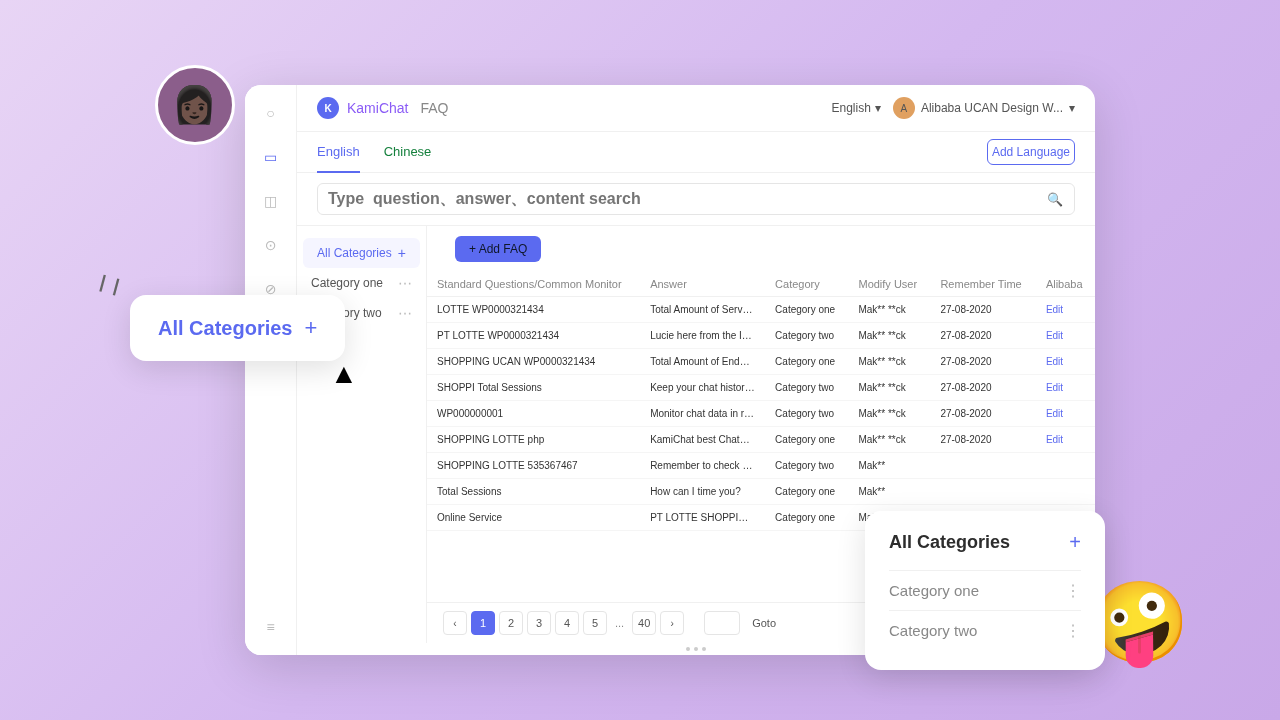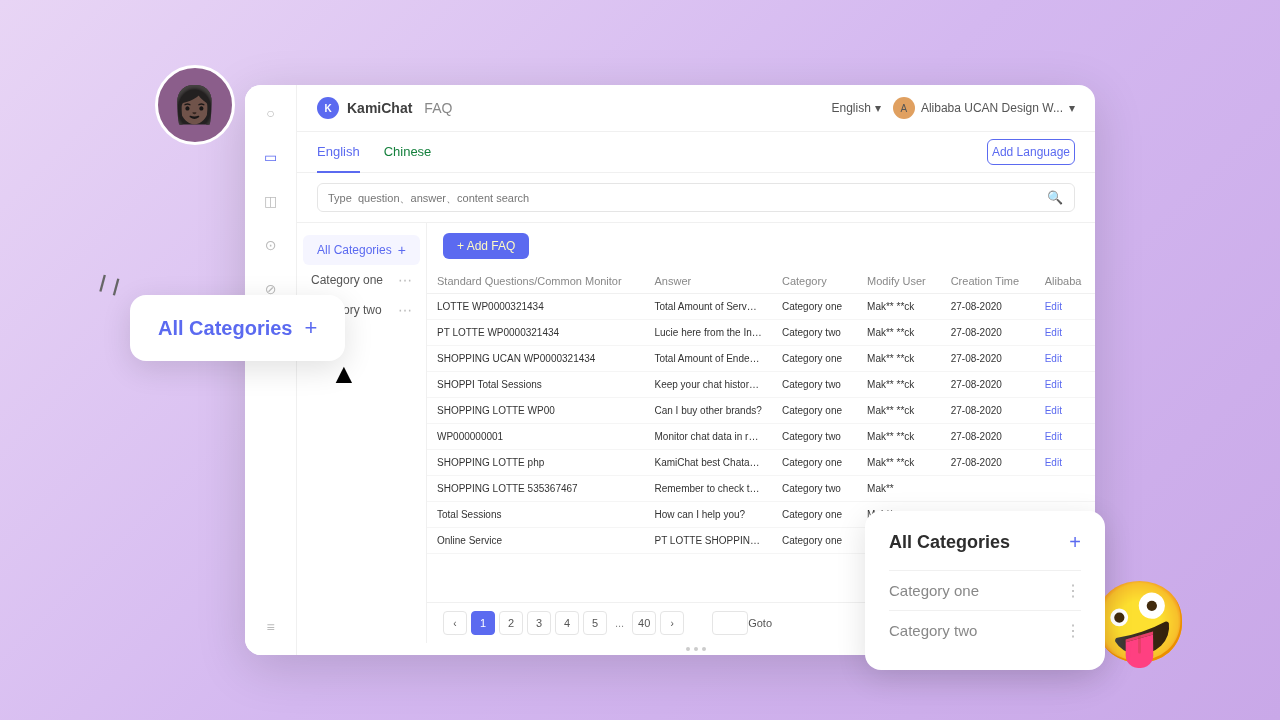--- a/index.html
+++ b/index.html
@@ -201,22 +201,22 @@
       border-radius: 50%;
       display: flex;
       align-items: center;
       justify-content: center;
       color: white;
       font-size: 10px;
       font-weight: bold;
     }
     .brand-name {
       font-size: 14px;
-      font-weight: 700;
-      color: #404040;
+      font-weight: 400;
+      color: #8b5cf6;
     }
     .header-title {
       font-size: 14px;
       color: #888;
       margin-left: 4px;
     }
     .header-right {
       display: flex;
       align-items: center;
       gap: 12px;
@@ -292,22 +292,23 @@
       align-items: center;
       border: 1px solid #e5e5e5;
       border-radius: 6px;
       padding: 6px 10px;
       gap: 6px;
     }
     .search-input {
       flex: 1;
       border: none;
       outline: none;
-      font-size: 11px;
+      font-size: 16px;
       color: #0c4a6e;
+      font-weight: bold;
     }
     .search-icon-small { color: #bbb; font-size: 13px; }
 
     
     .body-area {
       flex: 1;
       display: flex;
       overflow: hidden;
     }
 
@@ -347,26 +348,27 @@
     .table-toolbar {
       padding: 10px 16px;
       display: flex;
       align-items: center;
     }
     .add-faq-btn {
       display: flex;
       align-items: center;
       gap: 5px;
       background: #5b6af0;
-      color: #fef9c3;
+      color: #0f172a;
       border: none;
       border-radius: 6px;
       padding: 6px 14px;
       font-size: 12px;
       cursor: pointer;
+      margin-left: 12px;
     }
 
     .table-scroll {
       flex: 1;
       overflow-y: auto;
     }
     table {
       width: 100%;
       border-collapse: collapse;
       font-size: 11px;
@@ -412,22 +414,22 @@
     .page-btn.active {
       background: #5b6af0;
       color: white;
       border-color: #5b6af0;
     }
     .page-btn.arrow { font-size: 10px; }
     .page-dots { font-size: 11px; color: #888; padding: 0 4px; }
     .goto-area {
       display: flex;
       align-items: center;
-      gap: 0;
-      margin-left: 24px;
+      gap: 12px;
+      margin-left: 16px;
       font-size: 11px;
       color: #555;
     }
     .goto-input {
       width: 36px;
       height: 24px;
       border: 1px solid #e5e5e5;
       border-radius: 4px;
       text-align: center;
       font-size: 11px;
@@ -558,21 +560,21 @@
           <button class="add-faq-btn">+ Add FAQ</button>
         </div>
         <div class="table-scroll">
           <table>
             <thead>
               <tr>
                 <th>Standard Questions/Common Monitor</th>
                 <th>Answer</th>
                 <th>Category</th>
                 <th>Modify User</th>
-                <th>Creation Time</th>
+                <th>Remember Time</th>
                 <th>Alibaba</th>
               </tr>
             </thead>
             <tbody id="table-body">
             <tr>
       <td>LOTTE WP0000321434</td>
       <td style="max-width:120px;overflow:hidden;white-space:nowrap;text-overflow:ellipsis;">Total Amount of Served Customers</td>
       <td>Category one</td>
       <td>Mak** **ck</td>
       <td>27-08-2020</td>
@@ -596,28 +598,20 @@
     </tr>
                 <tr>
       <td>SHOPPI Total Sessions</td>
       <td style="max-width:120px;overflow:hidden;white-space:nowrap;text-overflow:ellipsis;">Keep your chat history for a long</td>
       <td>Category two</td>
       <td>Mak** **ck</td>
       <td>27-08-2020</td>
       <td><span class="edit-link">Edit</span></td>
     </tr>
                 <tr>
-      <td>SHOPPING LOTTE WP00</td>
-      <td style="max-width:120px;overflow:hidden;white-space:nowrap;text-overflow:ellipsis;">Can I buy other brands?</td>
-      <td>Category one</td>
-      <td>Mak** **ck</td>
-      <td>27-08-2020</td>
-      <td><span class="edit-link">Edit</span></td>
-    </tr>
-                <tr>
       <td>WP000000001</td>
       <td style="max-width:120px;overflow:hidden;white-space:nowrap;text-overflow:ellipsis;">Monitor chat data in real time</td>
       <td>Category two</td>
       <td>Mak** **ck</td>
       <td>27-08-2020</td>
       <td><span class="edit-link">Edit</span></td>
     </tr>
                 <tr>
       <td>SHOPPING LOTTE php</td>
       <td style="max-width:120px;overflow:hidden;white-space:nowrap;text-overflow:ellipsis;">KamiChat best Chatapps..</td>
@@ -629,21 +623,21 @@
                 <tr>
       <td>SHOPPING LOTTE 535367467</td>
       <td style="max-width:120px;overflow:hidden;white-space:nowrap;text-overflow:ellipsis;">Remember to check this picture~🤩</td>
       <td>Category two</td>
       <td>Mak**</td>
       <td></td>
       <td><span class="edit-link"></span></td>
     </tr>
                 <tr>
       <td>Total Sessions</td>
-      <td style="max-width:120px;overflow:hidden;white-space:nowrap;text-overflow:ellipsis;">How can I help you?</td>
+      <td style="max-width:120px;overflow:hidden;white-space:nowrap;text-overflow:ellipsis;">How can I time you?</td>
       <td>Category one</td>
       <td>Mak**</td>
       <td></td>
       <td><span class="edit-link"></span></td>
     </tr>
                 <tr>
       <td>Online Service</td>
       <td style="max-width:120px;overflow:hidden;white-space:nowrap;text-overflow:ellipsis;">PT LOTTE  SHOPPING INDONESIA</td>
       <td>Category one</td>
       <td>Mak**</td>

